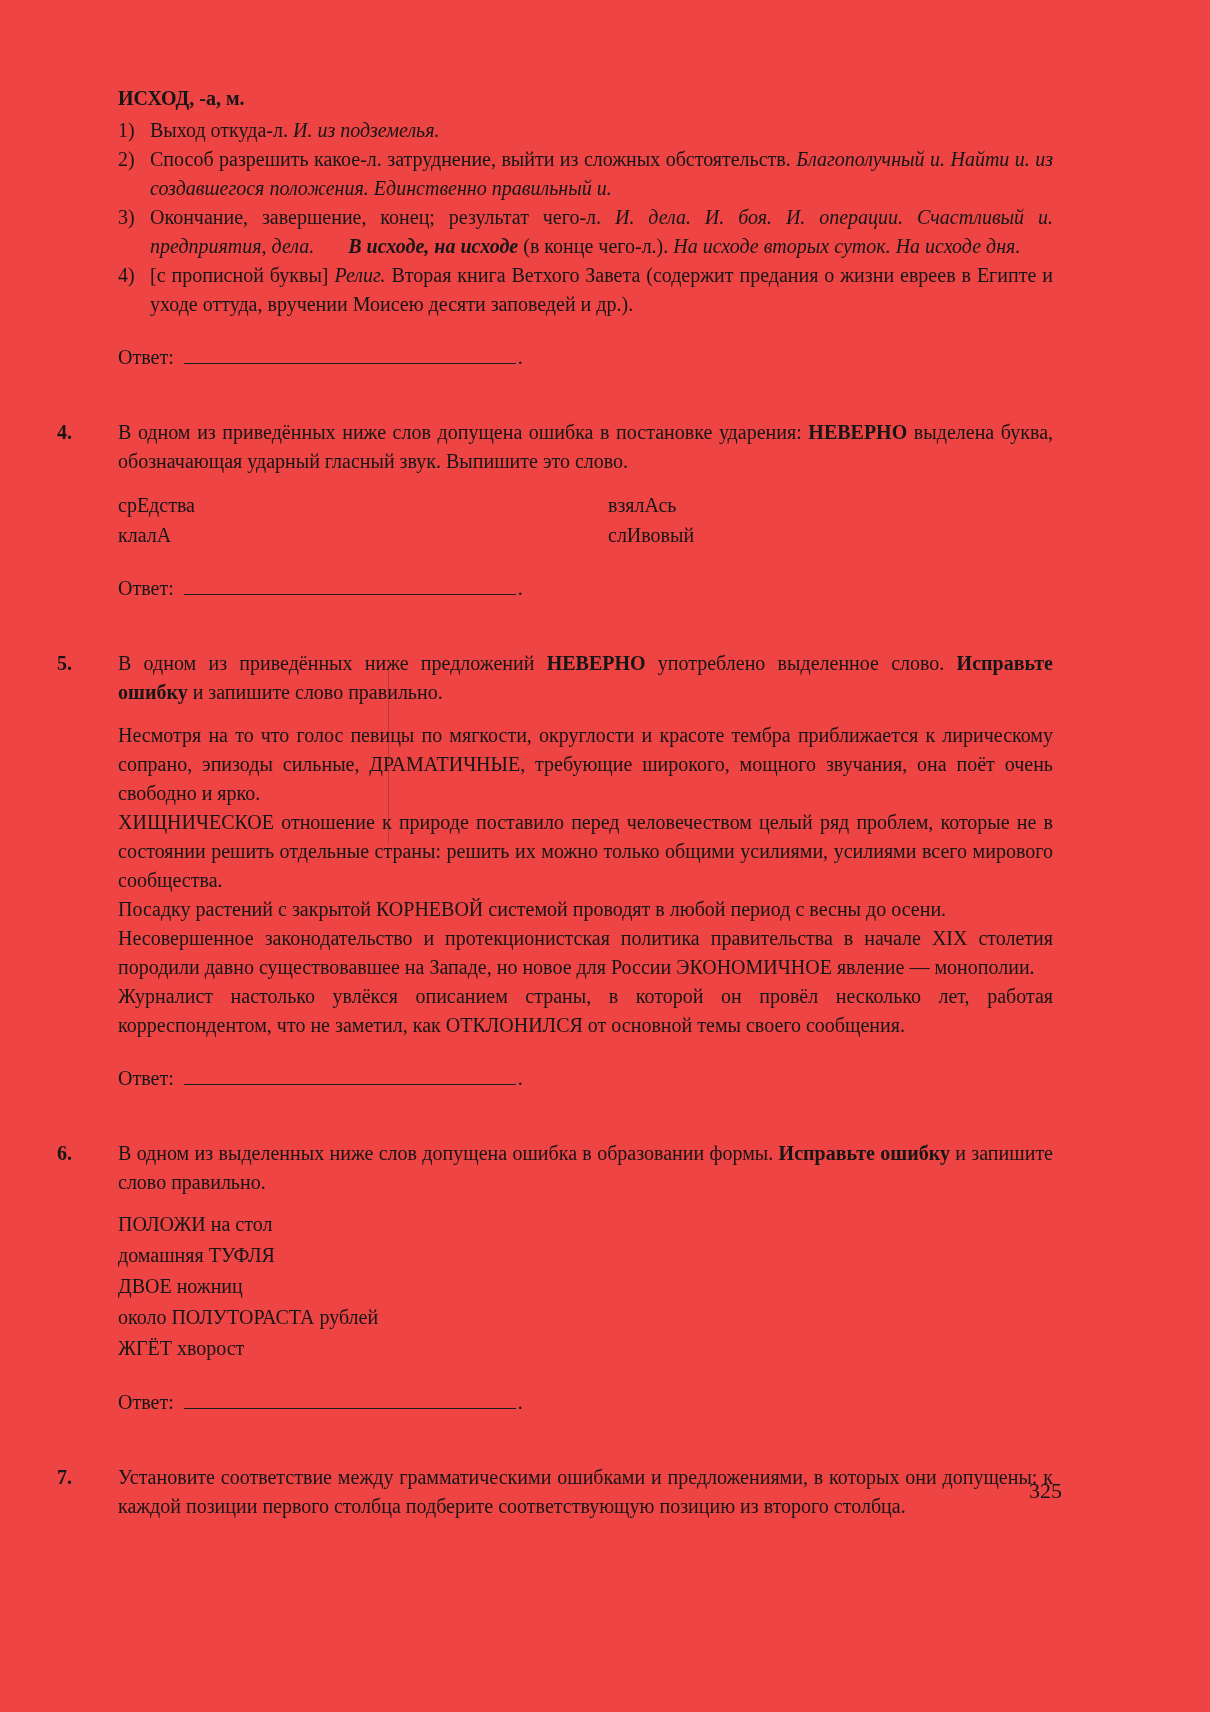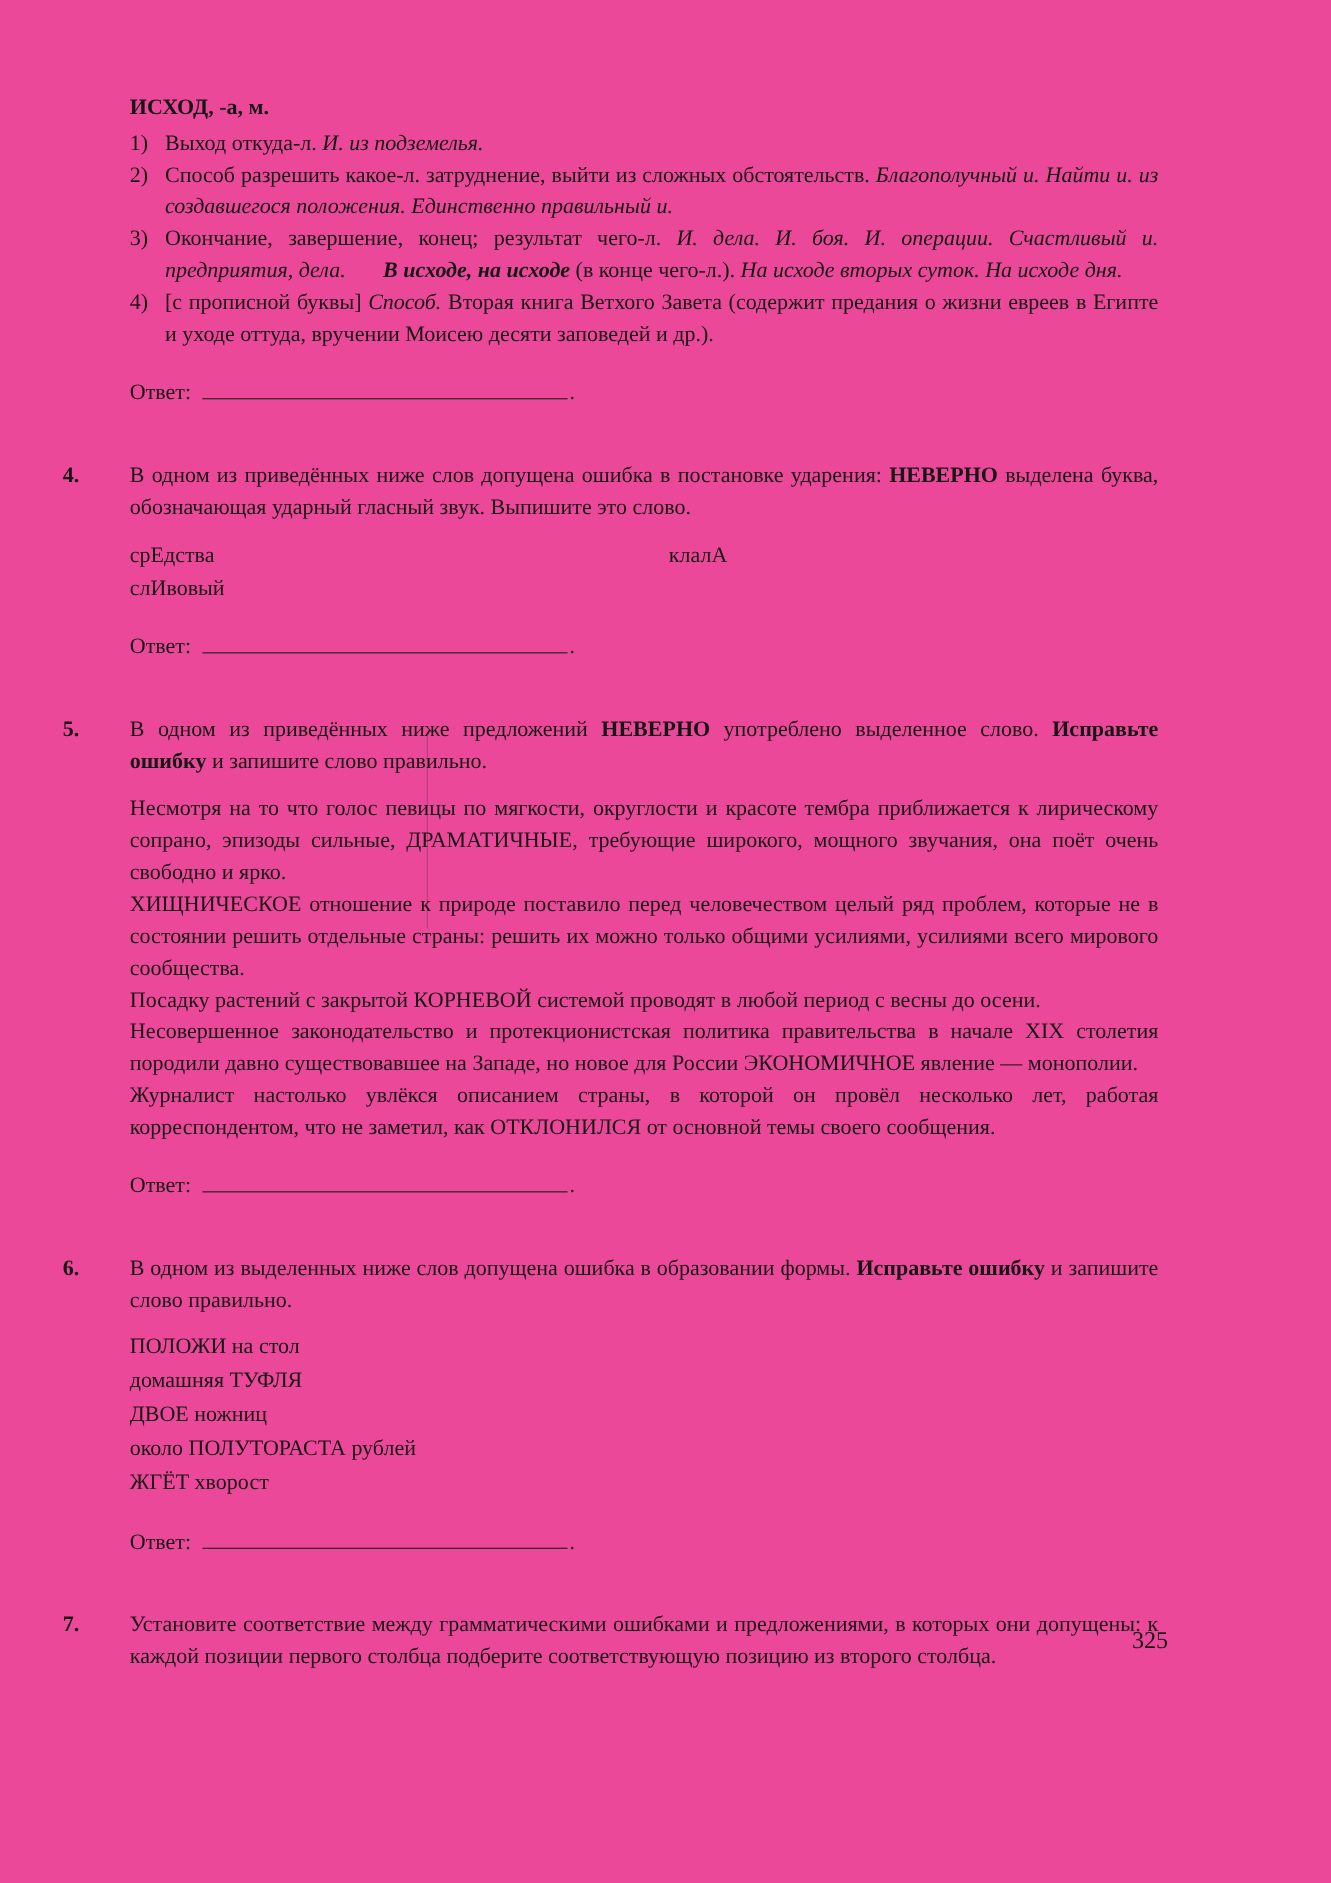--- a/index.html
+++ b/index.html
@@ -1,19 +1,19 @@
 <!DOCTYPE html>
 <html lang="ru"><head>
 <meta charset="utf-8">
 <style>
   html, body { margin: 0; padding: 0; background: #ffffff; }
   .page {
     width: 1210px;
     min-height: 1712px;
-    background: #ec4899;
+    background: #ef4444;
     color: #161616;
     font-family: "Liberation Serif", "DejaVu Serif", serif;
     font-size: 20px;
     line-height: 29px;
     padding: 84px 157px 40px 57px;
     box-sizing: border-box;
     position: relative;
   }
   
   .seg-n { font-weight: normal; font-style: normal; }
@@ -84,34 +84,35 @@
     <div class="sense">
       <span class="sense-num">2)</span>
       <span class="sense-text"><span class="seg-n">Способ разрешить какое-л. затруднение, выйти из сложных обстоятельств. </span><span class="seg-i">Благополучный и. Найти и. из создавшегося положения. Единственно правильный и.</span></span>
     </div>
     <div class="sense">
       <span class="sense-num">3)</span>
       <span class="sense-text"><span class="seg-n">Окончание, завершение, конец; результат чего-л. </span><span class="seg-i">И. дела. И. боя. И. операции. Счастливый и. предприятия, дела. </span><span class="seg-bi">В исходе, на исходе </span><span class="seg-n">(в конце чего-л.). </span><span class="seg-i">На исходе вторых суток. На исходе дня.</span></span>
     </div>
     <div class="sense">
       <span class="sense-num">4)</span>
-      <span class="sense-text"><span class="seg-n">[с прописной буквы] </span><span class="seg-i">Способ.</span><span class="seg-n"> Вторая книга Ветхого Завета (содержит предания о жизни евреев в Египте и уходе оттуда, вручении Моисею десяти заповедей и др.).</span></span>
+      <span class="sense-text"><span class="seg-n">[с прописной буквы] </span><span class="seg-i">Религ.</span><span class="seg-n"> Вторая книга Ветхого Завета (содержит предания о жизни евреев в Египте и уходе оттуда, вручении Моисею десяти заповедей и др.).</span></span>
     </div>
 
     <div class="answer">
       <span class="answer-label">Ответ:</span><span class="answer-line"></span><span class="answer-dot">.</span>
     </div>
   </section>
 
   <section class="task">
     <div class="task-num">4.</div>
     <div class="task-body">
       <p class="intro"><span class="seg-n">В одном из приведённых ниже слов допущена ошибка в постановке ударения: </span><span class="seg-b">НЕВЕРНО</span><span class="seg-n"> выделена буква, обозначающая ударный гласный звук. Выпишите это слово.</span></p>
       <div class="words-grid">
         <span>срЕдства</span>
+        <span>взялАсь</span>
         <span>клалА</span>
         <span>слИвовый</span>
         <span></span>
       </div>
       <div class="answer">
         <span class="answer-label">Ответ:</span><span class="answer-line"></span><span class="answer-dot">.</span>
       </div>
     </div>
   </section>
 

